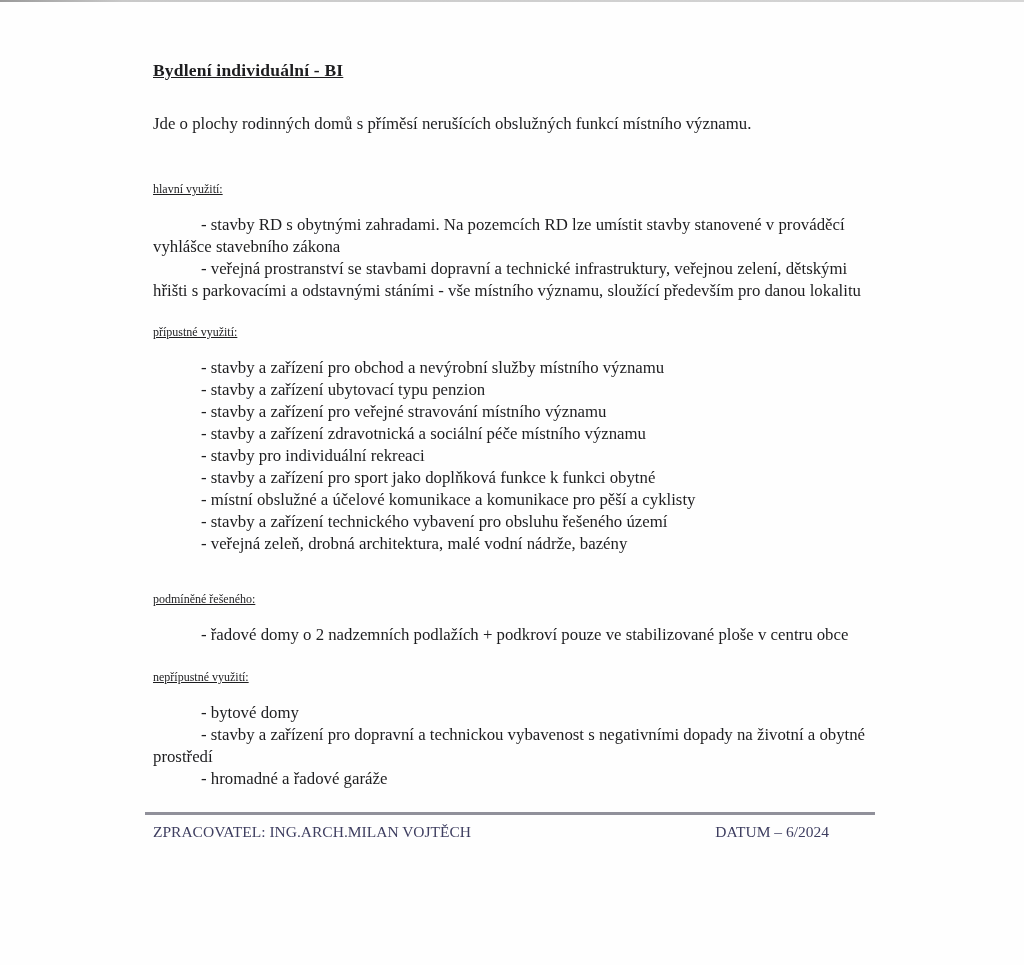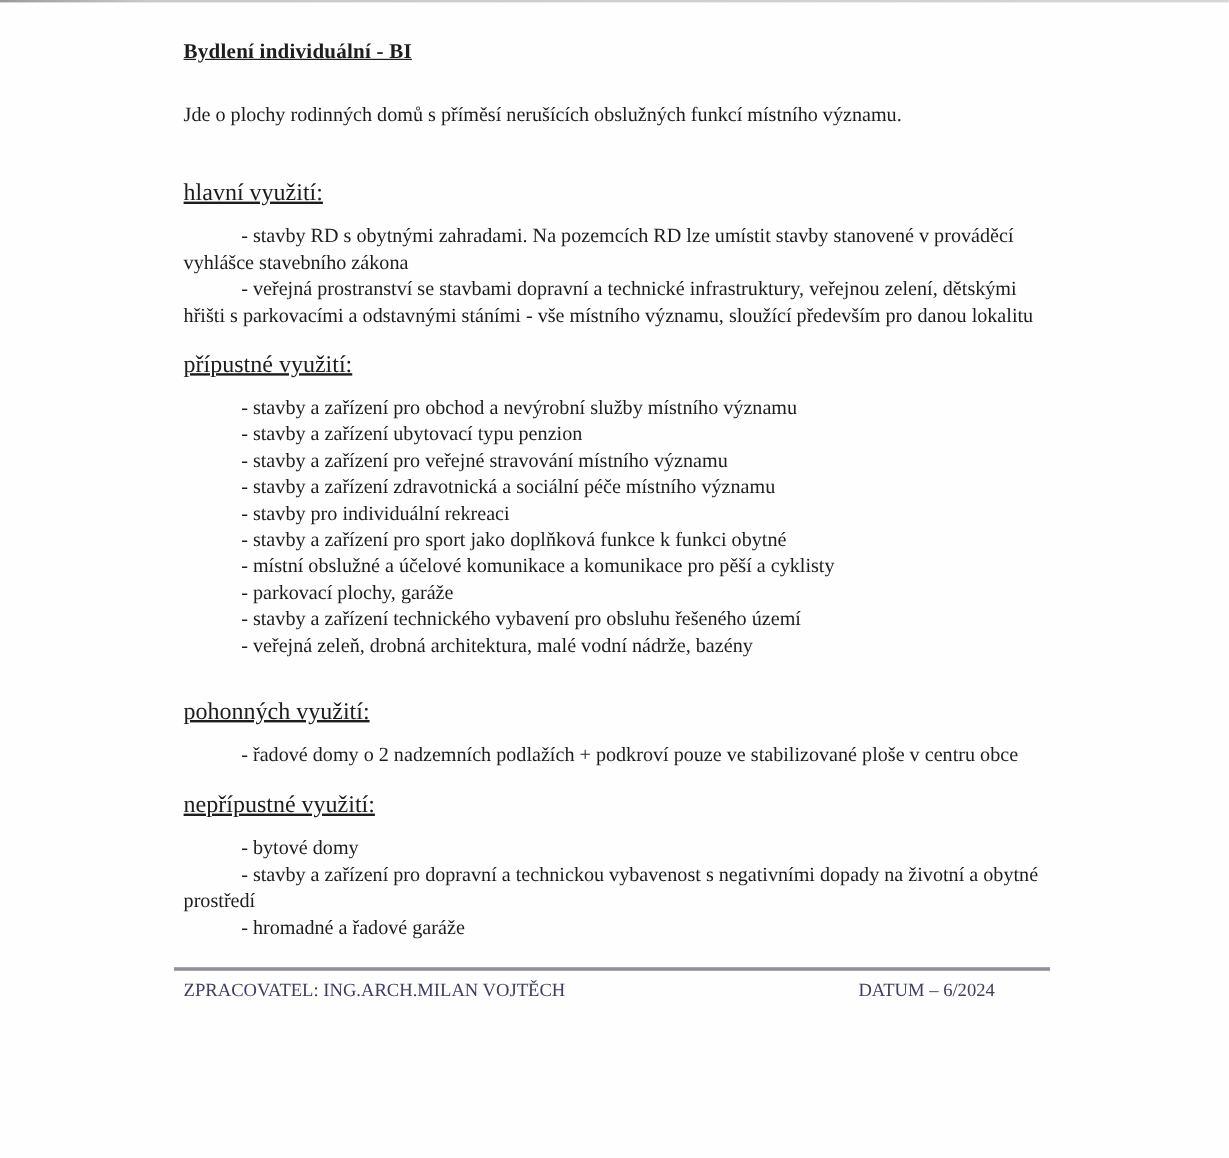--- a/index.html
+++ b/index.html
@@ -12,41 +12,42 @@
     font-family: "Liberation Serif", serif;
     color: #1d1d1f;
   }
   .scan-top-edge {
     height: 2px;
     background: linear-gradient(to right, #9a9a9a 0%, #c9c9c9 12%, #d6d6d6 100%);
   }
   .page {
     box-sizing: border-box;
     padding: 29px 150px 0 153px;
+    margin-top: 28px;
   }
   .doc-title {
     font-size: 17.5px;
     line-height: 22px;
     font-weight: bold;
     text-decoration: underline;
     margin: 0;
     letter-spacing: 0.2px;
   }
   .intro {
     margin: 32px 0 0 0;
     font-size: 16.8px;
     line-height: 22px;
   }
   .section { margin: 0; }
   #section-hlavni      { margin-top: 43px; }
   #section-pripustne   { margin-top: 19px; }
   #section-podminene   { margin-top: 33px; }
   #section-nepripustne { margin-top: 20px; }
   .section-heading {
-    font-size: 20px;
+    font-size: 12px;
     line-height: 22px;
     font-weight: normal;
     text-decoration: underline;
     margin: 0 0 14px 0;
   }
   .item {
     margin: 0;
     font-size: 16.8px;
     line-height: 22px;
     text-indent: 48px;
@@ -86,27 +87,26 @@
 
   <div class="section" id="section-pripustne">
     <h2 class="section-heading">přípustné využití:</h2>
     <p class="item">- stavby a zařízení pro obchod a nevýrobní služby místního významu</p>
     <p class="item">- stavby a zařízení ubytovací typu penzion</p>
     <p class="item">- stavby a zařízení pro veřejné stravování místního významu</p>
     <p class="item">- stavby a zařízení zdravotnická a sociální péče místního významu</p>
     <p class="item">- stavby pro individuální rekreaci</p>
     <p class="item">- stavby a zařízení pro sport jako doplňková funkce k funkci obytné</p>
     <p class="item">- místní obslužné a účelové komunikace a komunikace pro pěší a cyklisty</p>
-    <p class="item">- parkovací plochy, garáže</p>
     <p class="item">- stavby a zařízení technického vybavení pro obsluhu řešeného území</p>
     <p class="item">- veřejná zeleň, drobná architektura, malé vodní nádrže, bazény</p>
   </div>
 
   <div class="section" id="section-podminene">
-    <h2 class="section-heading">pohonných využití:</h2>
+    <h2 class="section-heading">podmíněné řešeného:</h2>
     <p class="item">- řadové domy o 2 nadzemních podlažích + podkroví pouze ve stabilizované ploše v centru obce</p>
   </div>
 
   <div class="section" id="section-nepripustne">
     <h2 class="section-heading">nepřípustné využití:</h2>
     <p class="item">- bytové domy</p>
     <p class="item">- stavby a zařízení pro dopravní a technickou vybavenost s negativními dopady na životní a obytné prostředí</p>
     <p class="item">- hromadné a řadové garáže</p>
   </div>
 

